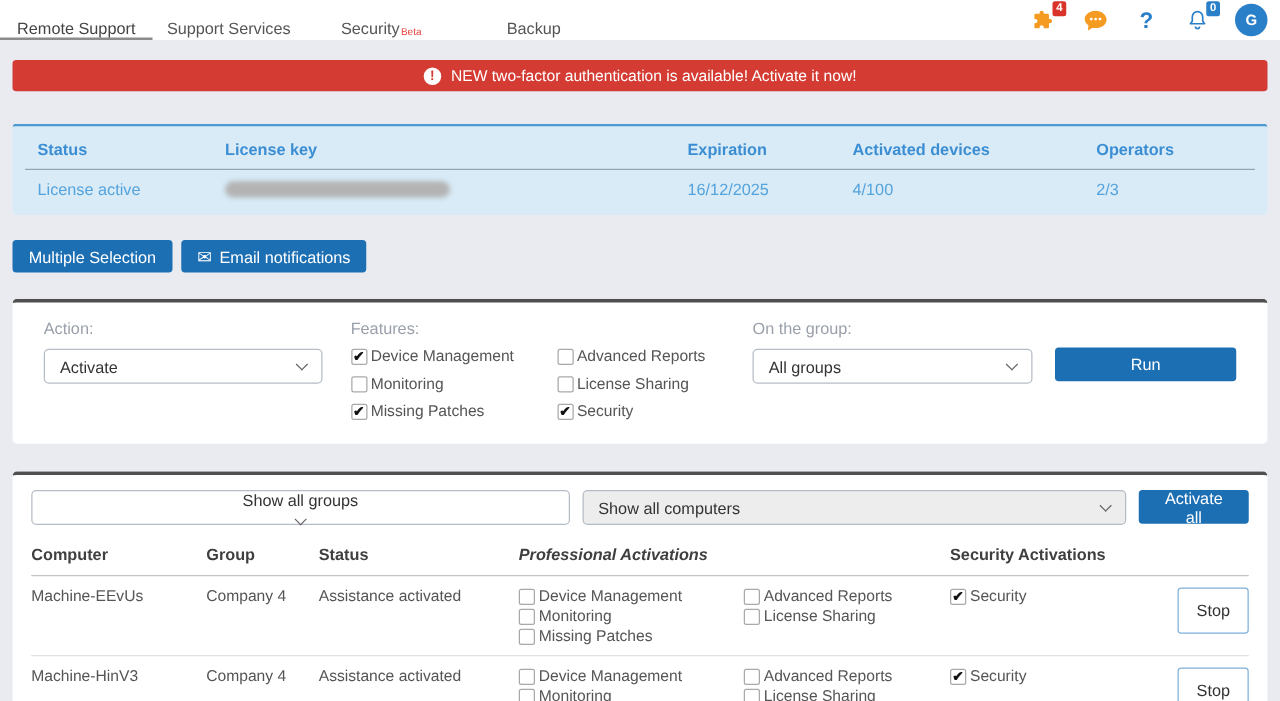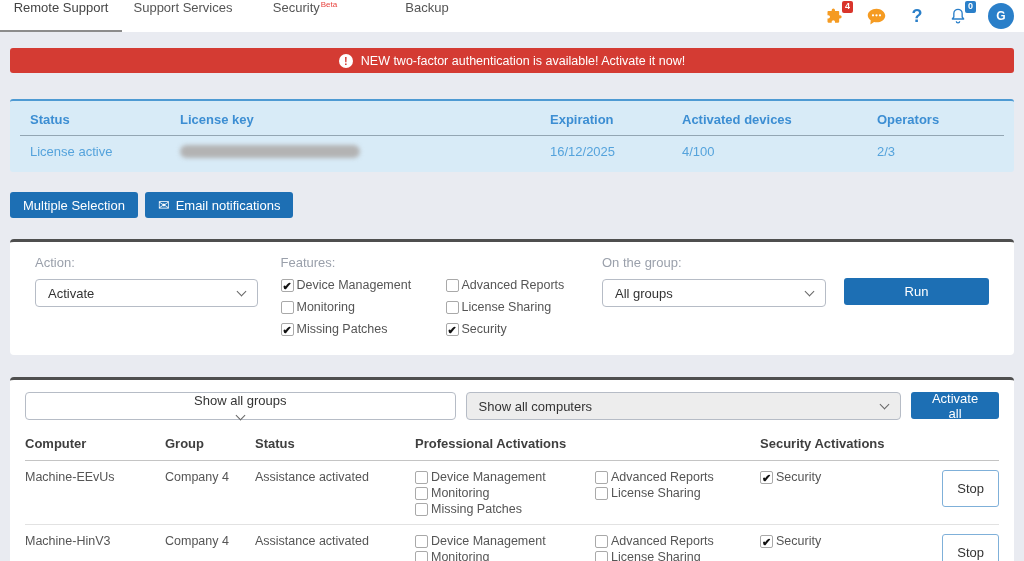--- a/index.html
+++ b/index.html
@@ -2,21 +2,21 @@
 <html><head>
 <meta charset="utf-8">
 <style>
   * { margin:0; padding:0; box-sizing:border-box; }
   body { font-family:"Liberation Sans", sans-serif; }
   .page { width:1024px; height:561px; background:#e9ebf1; overflow:hidden; position:relative; }
 
   
   .topnav { height:32px; background:#fff; display:flex; align-items:stretch; }
   .tabs { display:flex; }
-  .tab { width:122px; display:flex; align-items:flex-start; justify-content:center; font-size:13px; color:#555; cursor:pointer; border-bottom:2px solid transparent; }
+  .tab { width:122px; display:flex; align-items:flex-end; justify-content:center; font-size:13px; color:#555; cursor:pointer; border-bottom:2px solid transparent; }
   .tab.active { border-bottom-color:#8c8c8c; color:#444; }
   .beta { color:#e8433e; font-size:8px; vertical-align:super; margin-left:1px; }
   .nav-icons { margin-left:auto; display:flex; align-items:center; gap:19px; padding-right:10px; }
   .icon-wrap { position:relative; width:22px; height:22px; display:flex; align-items:center; justify-content:center; cursor:pointer; }
   .badge { position:absolute; top:-4px; right:-7px; color:#fff; font-size:9px; font-weight:bold; padding:1px 3px; border-radius:2px; line-height:1.1; }
   .badge.red { background:#d9342b; }
   .badge.blue { background:#2a7fc9; }
   .help-q { color:#2a7fc9; font-size:18px; font-weight:bold; cursor:pointer; }
   .avatar { width:26px; height:26px; border-radius:50%; background:#2a7fc9; color:#fff; font-size:12px; font-weight:bold; display:flex; align-items:center; justify-content:center; cursor:pointer; }
 
@@ -59,21 +59,21 @@
   
   .computers-card { margin-top:22px; height:200px; padding:12px 15px 0; }
   .filter-row { display:flex; gap:10px; }
   .sel-groups { width:437px;flex-direction:column; }
   .sel-computers { width:442px; background:#ededed; }
   .activate-all { height:27px; }
   .ctable { margin-top:16px; }
   .crow { display:grid; grid-template-columns:140px 90px 160px 180px 165px 180px 1fr; align-items:start; }
   .chead { font-size:13px; font-weight:bold; color:#3f3f3f; padding-bottom:9px; border-bottom:1px solid #c4c4c4; }
   .chead .hcell { padding-right:6px; }
-  .span2 { grid-column:span 2; }
+  .span2 { grid-column:span 2;font-style:italic; }
   .crow.data { padding:9px 0 8px; border-bottom:1px solid #e2e2e2; font-size:12.5px; color:#555; }
   .crow.data:last-child { border-bottom:none; }
   .cb-stack { display:flex; flex-direction:column; gap:2px; }
   .stop-btn { justify-self:end; background:#fff; border:1px solid #7fb0d9; color:#333; border-radius:3px; font-size:13px; height:37px; padding:0 14px; cursor:pointer; font-family:inherit; }
 </style>
 </head>
 <body>
 
 <div class="page">
 

